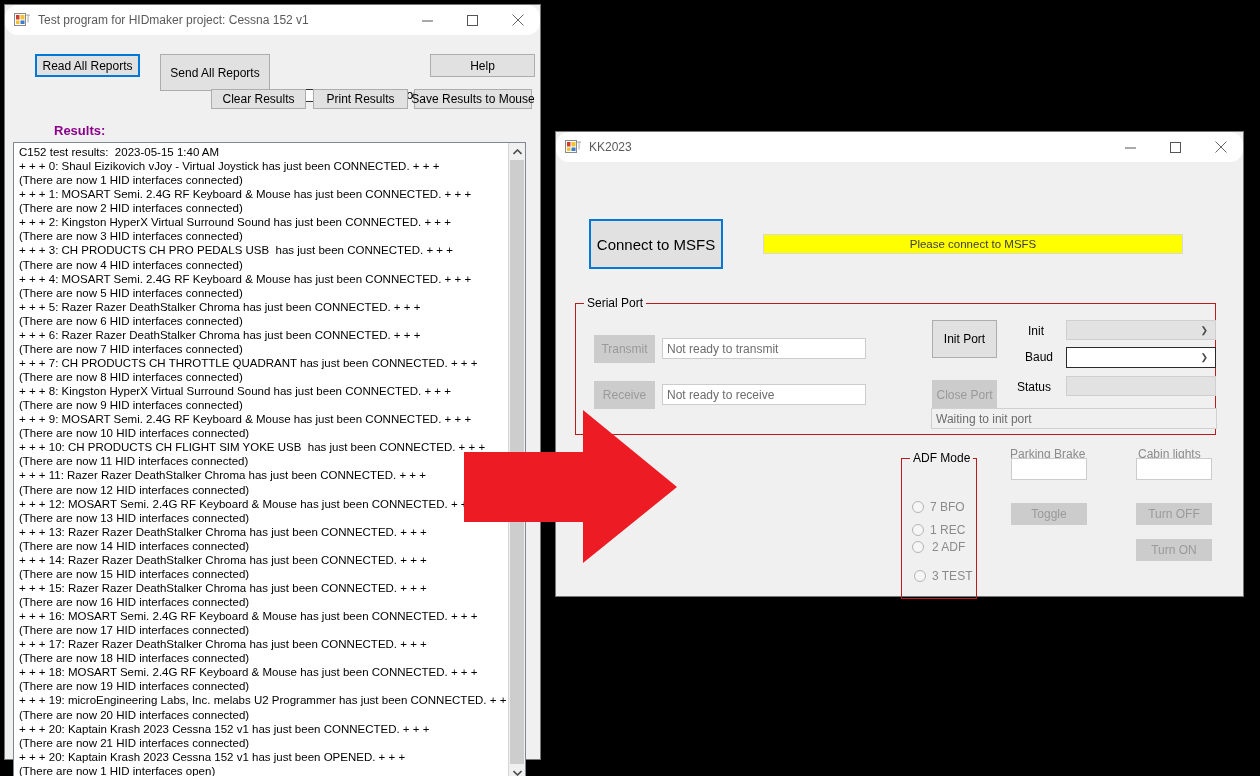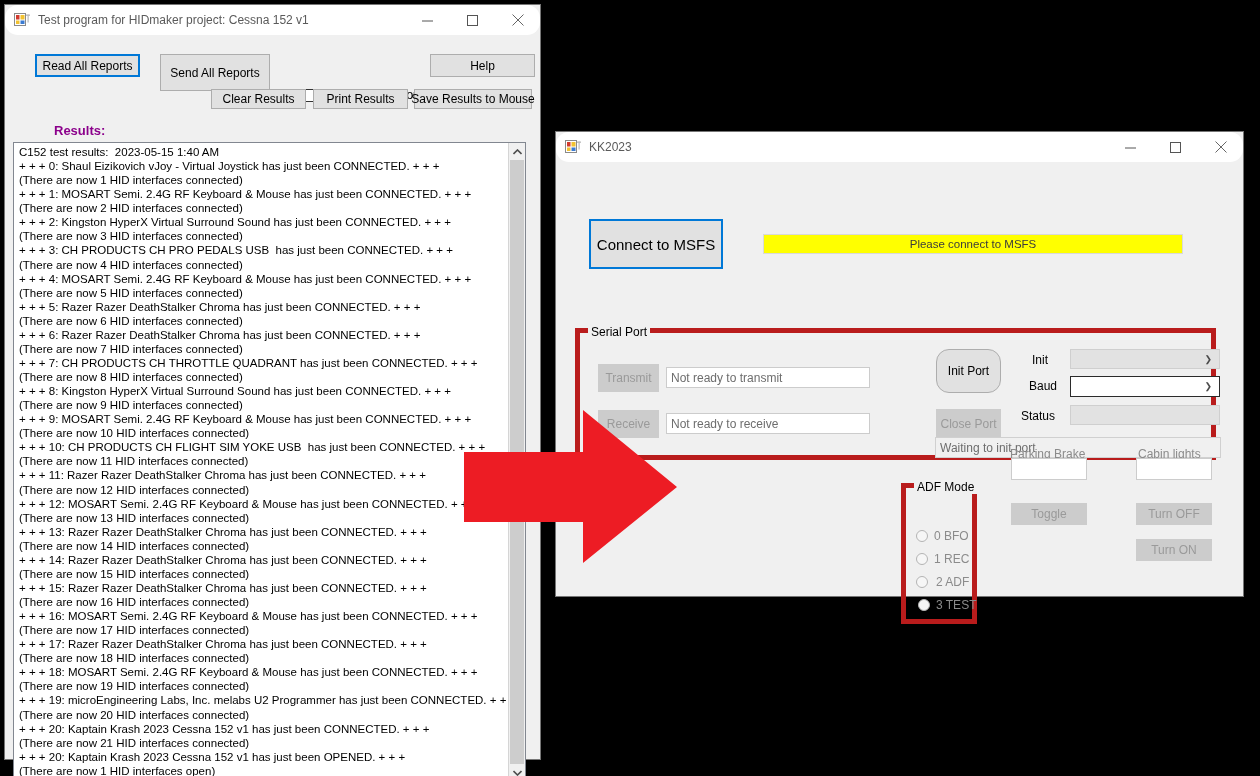--- a/index.html
+++ b/index.html
@@ -240,23 +240,22 @@
     display: flex;
     align-items: center;
     justify-content: center;
     font-size: 11.5px;
     color: #3c3c3c;
   }
 
   
   .groupbox {
     position: absolute;
-    border: 5px solid #b91c1c;
-    box-sizing: border-box;
-    margin-top: 25px;
+    border: 1px solid #b91c1c;
+    box-sizing: border-box;
   }
   .groupbox > .gb-title {
     position: absolute;
     top: -8px;
     left: 8px;
     background: #f0f0f0;
     padding: 0 3px;
     font-size: 12px;
     color: #000000;
     white-space: nowrap;
@@ -492,21 +491,21 @@
 
     <div class="groupbox" id="gb-serial">
       <div class="gb-title">Serial Port</div>
 
       <div class="btn disabled" style="left:18px; top:31px; width:61px; height:28px;">Transmit</div>
       <div class="textbox" style="left:86px; top:34px; width:204px; height:21px;">Not ready to transmit</div>
 
       <div class="btn disabled" style="left:18px; top:77px; width:61px; height:28px;">Receive</div>
       <div class="textbox" style="left:86px; top:80px; width:204px; height:21px;">Not ready to receive</div>
 
-      <div class="btn" style="left:356px; top:16px; width:65px; height:44px;border-radius:13px;">Init Port</div>
+      <div class="btn" style="left:356px; top:16px; width:65px; height:38px;">Init Port</div>
       <div class="btn disabled" style="left:356px; top:76px; width:65px; height:29px;">Close Port</div>
 
       <div class="static-label" style="left:452px; top:20px;">Init</div>
       <div class="combo disabled-combo" style="left:490px; top:16px; width:150px; height:20px;">
         <span class="chev">❯</span>
       </div>
 
       <div class="static-label" style="left:449px; top:46px;">Baud</div>
       <div class="combo enabled" style="left:490px; top:43px; width:150px; height:21px;">
         <span class="chev">❯</span>
@@ -516,27 +515,27 @@
       <div class="combo disabled-combo" style="left:490px; top:72px; width:150px; height:20px;"></div>
 
       <div class="textbox" style="left:355px; top:104px; width:286px; height:21px; background:#f0f0f0; border-color:#d0d0d0;">Waiting to init port</div>
     </div>
 
     <div class="groupbox" id="gb-adf">
       <div class="gb-title">ADF Mode</div>
 
       <div class="radio-row" style="left:10px; top:41px;">
         <div class="radio-circle"></div>
-        <div class="radio-label">0 BFO</div>
+        <div class="radio-label">7 BFO</div>
       </div>
       <div class="radio-row" style="left:10px; top:64px;">
         <div class="radio-circle"></div>
         <div class="radio-label">1 REC</div>
       </div>
-      <div class="radio-row" style="left:10px; top:87px;gap:8px;">
+      <div class="radio-row" style="left:10px; top:81px;gap:8px;">
         <div class="radio-circle"></div>
         <div class="radio-label">2 ADF</div>
       </div>
       <div class="radio-row" style="left:12px; top:110px;text-align:right;">
         <div class="radio-circle"></div>
         <div class="radio-label">3 TEST</div>
       </div>
     </div>
 
     <div class="static-label dim" style="left:454px; top:285px;">Parking Brake</div>

